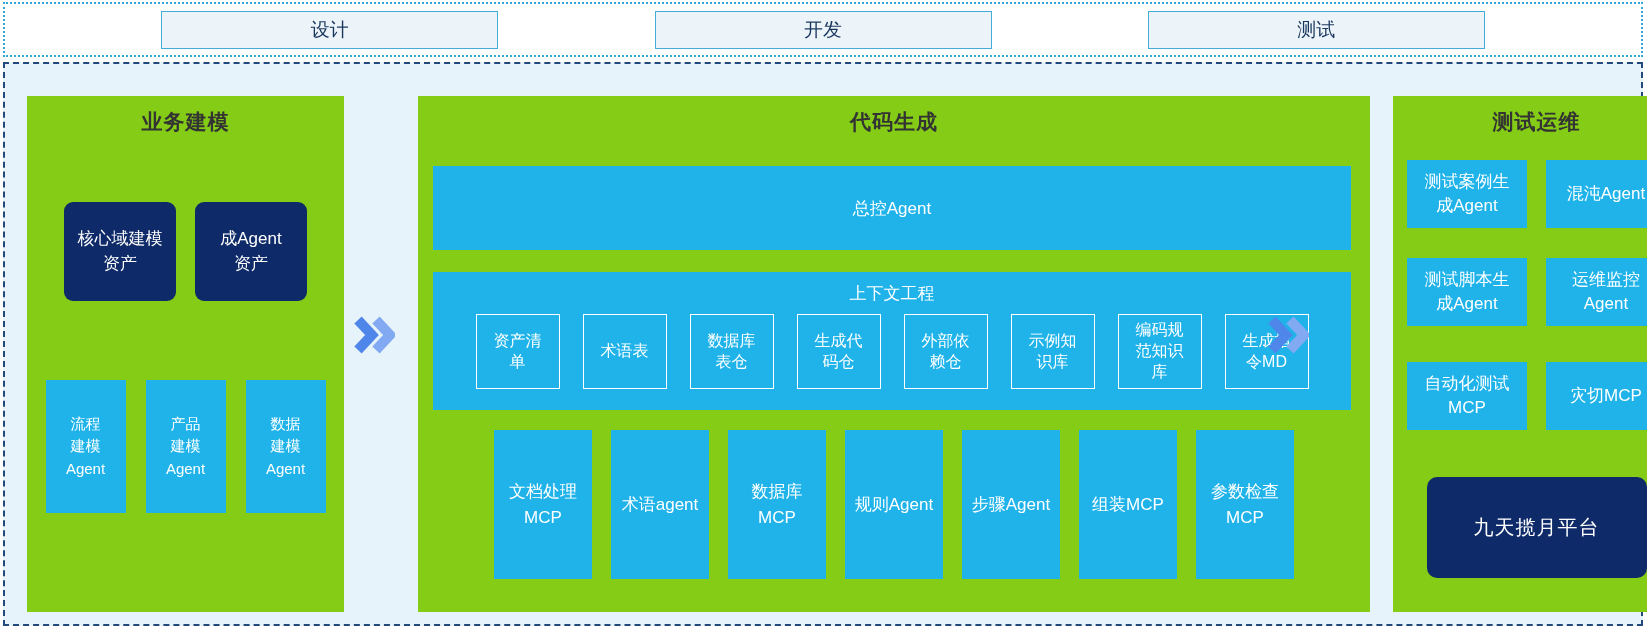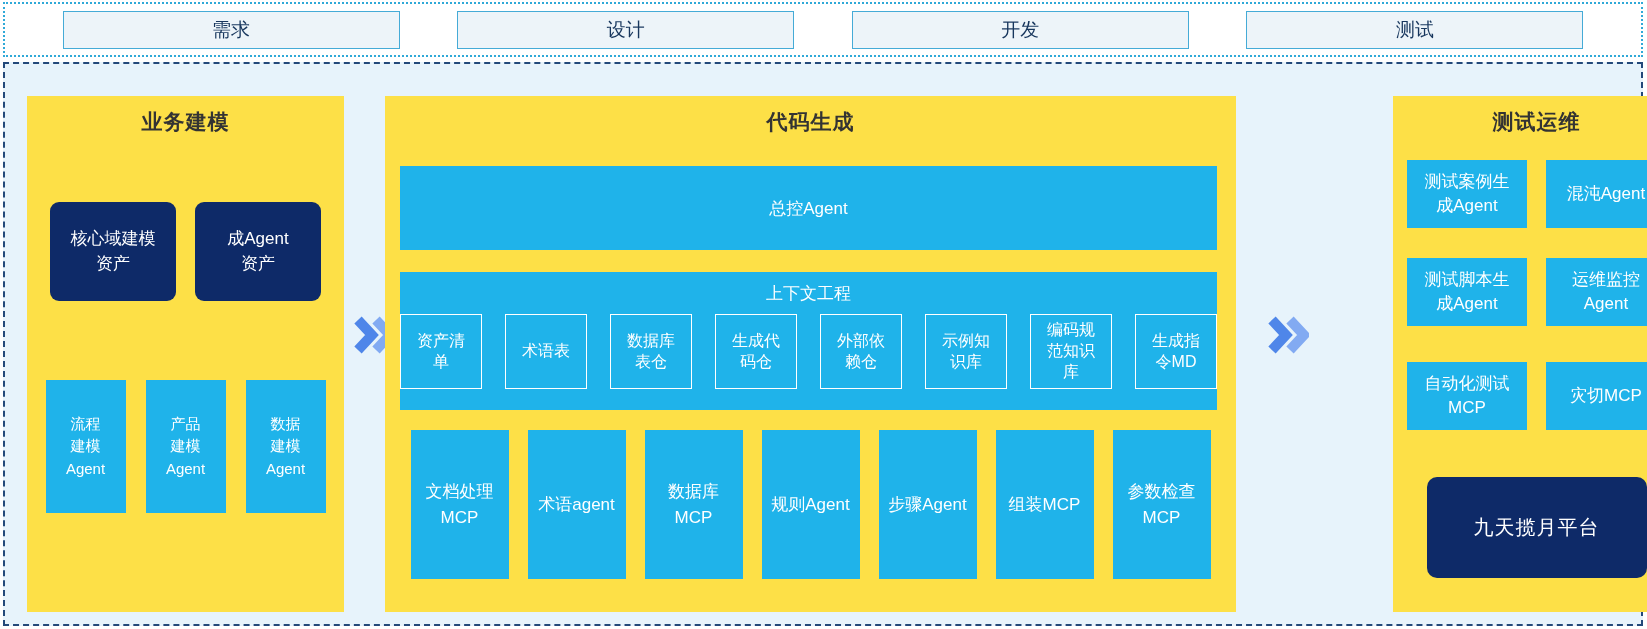--- a/index.html
+++ b/index.html
@@ -20,35 +20,35 @@
     width:337px; height:38px;
     background:#edf4f9; border:1px solid #45abd7;
     color:#17365d; font-size:19px;
   }
 
   
   #main {
     position:absolute; left:3px; top:62px; width:1640px; height:564px;
     border:2px dashed #23497a; background:#e7f3fb;
   }
-  .panel { position:absolute; top:32px; height:516px; background:#fde047; }
+  .panel { position:absolute; top:32px; height:516px; background:#84cc16; }
   #panel-left  { left:22px;  width:317px; }
-  #panel-mid   { left:380px; width:851px; }
+  #panel-mid   { left:413px; width:952px; }
   #panel-right { left:1388px; width:287px; }
   .panel-title {
     padding-top:12px; text-align:center;
     font-size:21px; font-weight:bold; color:#333333; letter-spacing:1px;
   }
 
   .cyan { background:#1fb3ea; color:#ffffff; }
   .navy { background:#0e2a68; color:#ffffff; }
 
   
   .navy-row { position:absolute; top:106px; left:0; right:0; display:flex; justify-content:center; gap:19px; }
-  .navy-box { width:126px; height:99px; border-radius:9px; font-size:17px; line-height:1.45; white-space:pre-line; }
+  .navy-box { width:112px; height:99px; border-radius:9px; font-size:17px; line-height:1.45; white-space:pre-line; }
   .agent-row { position:absolute; top:284px; left:0; right:0; display:flex; justify-content:center; gap:20px; }
   .agent-box { width:80px; height:133px; font-size:15px; line-height:1.5; white-space:pre-line; }
 
   
   .master-bar {
     position:absolute; left:15px; right:19px; top:70px; height:84px;
     font-size:17px;
   }
   .context-block { position:absolute; left:15px; right:19px; top:176px; height:138px; }
   .context-title { padding-top:10px; text-align:center; font-size:17px; color:#ffffff; }
@@ -71,21 +71,20 @@
 
   
   .chevron { position:absolute; width:42px; height:38px; }
   #chevron-1 { left:348px; top:252px; }
   #chevron-2 { left:1262px; top:252px; }
 </style>
 </head>
 <body>
 
 <div id="phase-strip">
-  <div class="phase-box flexc">需求</div>
   <div class="phase-box flexc">设计</div>
   <div class="phase-box flexc">开发</div>
   <div class="phase-box flexc">测试</div>
 </div>
 
 <div id="main">
 
   <div class="panel" id="panel-left">
     <div class="panel-title">业务建模</div>
     <div class="navy-row">

